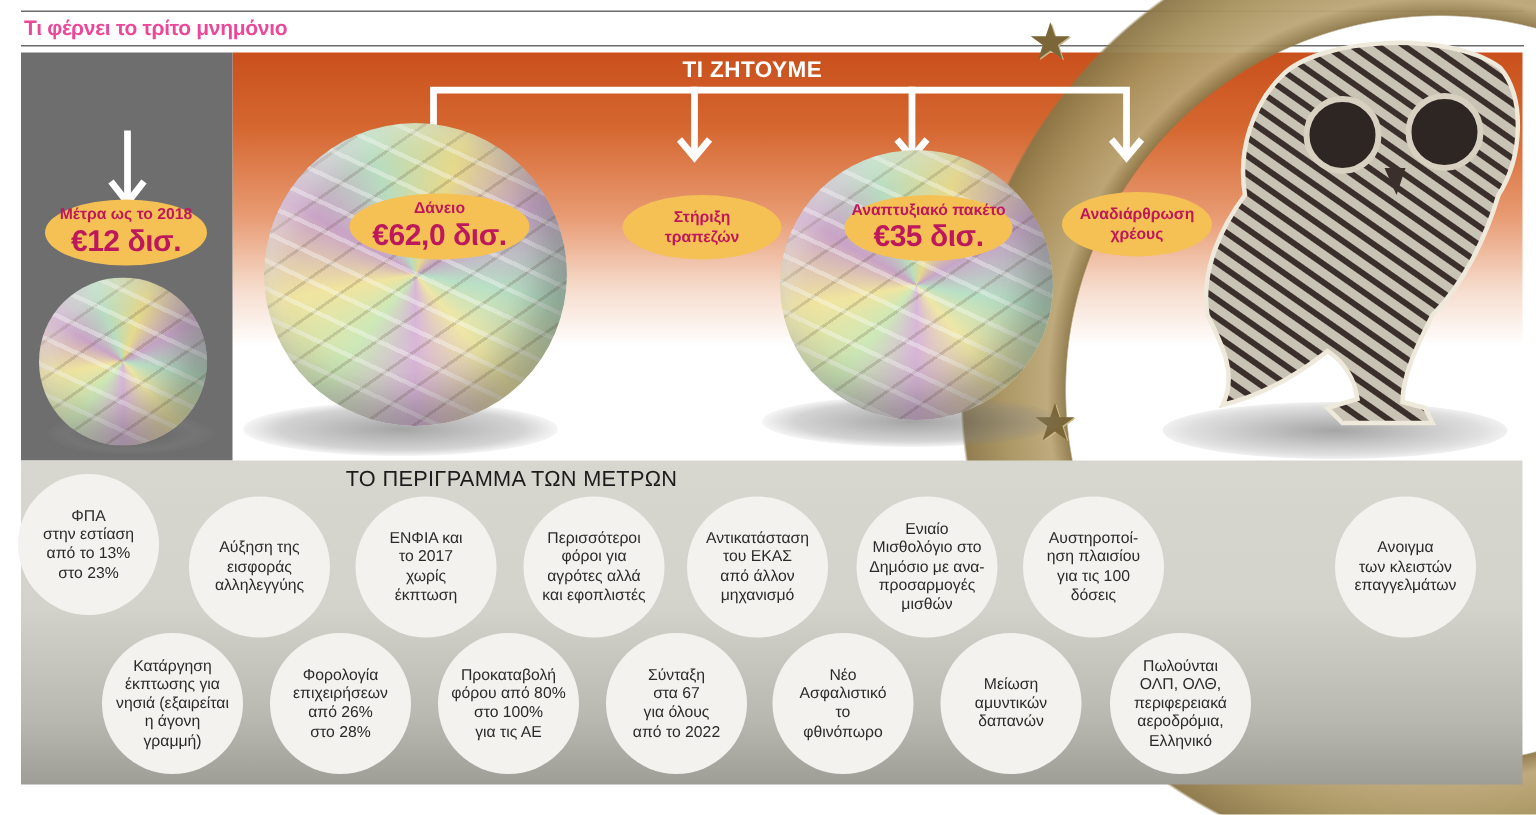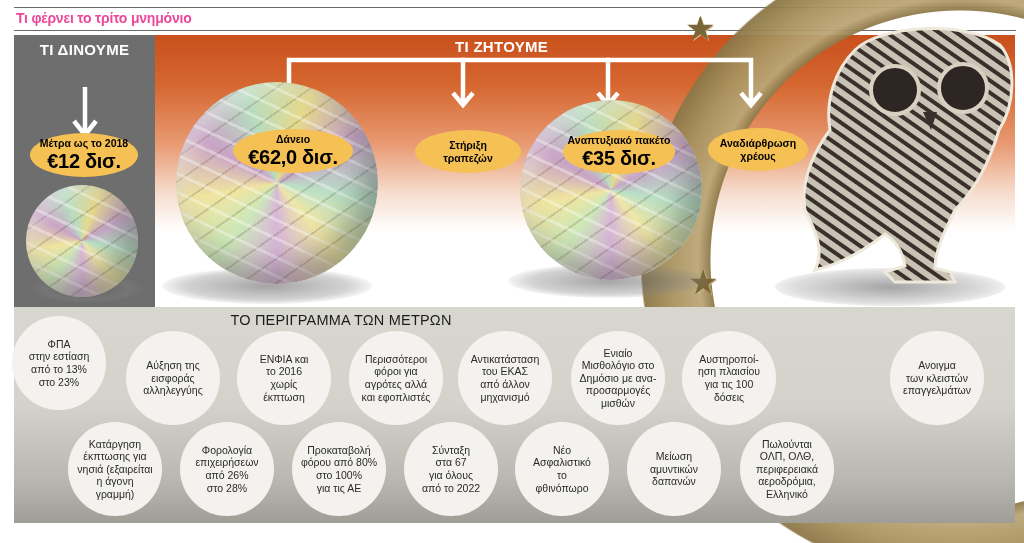--- a/index.html
+++ b/index.html
@@ -12,21 +12,21 @@
     .give-panel { position: absolute; left: 14px; top: 35px; width: 141px; height: 272px; background: #6e6e6e; }
     .give-title { position: absolute; left: 0; right: 0; top: 6px; text-align: center; color: #fff; font-weight: bold; font-size: 15px; letter-spacing: 0.3px; }
     .give-arrow { position: absolute; left: 56px; top: 30px; width: 30px; height: 80px; }
 
     .ask-band { position: absolute; left: 155px; top: 35px; width: 860px; height: 272px;
       background: linear-gradient(to bottom, #c9501c 0%, #d5662f 18%, #e89a72 40%, #f6dccd 58%, #ffffff 72%, #ffffff 100%); }
     .ask-title { position: absolute; left: 455px; top: 38px; color: #fff; font-weight: bold; font-size: 15px; letter-spacing: 0.3px; }
     .tree { position: absolute; left: 155px; top: 35px; width: 860px; height: 100px; pointer-events: none; }
 
     .ellipse { position: absolute; background: #f5c155; border-radius: 50%; display: flex; flex-direction: column;
-      align-items: center; justify-content: center; text-align: center; color: #000000; font-weight: bold; line-height: 1.15; }
+      align-items: center; justify-content: center; text-align: center; color: #be185d; font-weight: bold; line-height: 1.15; }
     .ellipse .small { font-size: 10.5px; }
     .ellipse .big { font-size: 20px; letter-spacing: -0.3px; }
 
     .ball { position: absolute; border-radius: 50%; overflow: hidden;
       background:
         repeating-linear-gradient(25deg, rgba(255,255,255,0.0) 0 14px, rgba(255,255,255,0.35) 14px 17px),
         repeating-linear-gradient(-35deg, rgba(0,0,0,0.0) 0 18px, rgba(80,60,40,0.18) 18px 20px),
         conic-gradient(from 20deg, #e6d98c, #c7a6c8, #b9e0c6, #efe7a6, #d8b6d9, #cde8b8, #f0e4a0, #c9a3c6, #b8dcc0, #e6d98c);
       box-shadow: inset -14px -16px 28px rgba(40,40,40,0.35), inset 8px 8px 16px rgba(255,255,255,0.35); }
     .ball-shadow { position: absolute; border-radius: 50%; background: radial-gradient(ellipse at center, rgba(90,90,90,0.55) 0%, rgba(130,130,130,0.35) 55%, rgba(160,160,160,0) 75%); }
@@ -73,21 +73,20 @@
   </g>
   <g fill="none" stroke="#ffffff" stroke-width="4.5" stroke-linejoin="miter">
     <polyline points="124,58 134,70 144,58"></polyline>
     <polyline points="298,58 308,70 318,58"></polyline>
     <polyline points="443,58 453,70 463,58"></polyline>
     <polyline points="586,58 596,70 606,58"></polyline>
   </g>
 </svg>
 
 <div class="give-panel">
-  <div class="give-title">ΤΙ ΔΙΝΟΥΜΕ</div>
   <svg class="give-arrow" viewBox="0 0 30 80">
     <line x1="15" y1="22" x2="15" y2="68" stroke="#fff" stroke-width="4.5"></line>
     <polyline points="4,56 15,70 26,56" fill="none" stroke="#fff" stroke-width="4.5"></polyline>
   </svg>
   <div class="ball-shadow" style="left:18px; top:240px; width:110px; height:28px;"></div>
   <div class="ball" style="left:12px; top:150px; width:112px; height:112px;"></div>
   <div class="ellipse" style="left:16px; top:98px; width:108px; height:44px;">
     <span class="small">Μέτρα ως το 2018</span>
     <span class="big">€12 δισ.</span>
   </div>
@@ -134,21 +133,21 @@
 </div>
 
 <div class="bubble" style="left:12px;  top:316px;">ΦΠΑ
 στην εστίαση
 από το 13%
 στο 23%</div>
 <div class="bubble" style="left:126px; top:331px;">Αύξηση της
 εισφοράς
 αλληλεγγύης</div>
 <div class="bubble" style="left:237px; top:331px;">ΕΝΦΙΑ και
-το 2016
+το 2017
 χωρίς
 έκπτωση</div>
 <div class="bubble" style="left:349px; top:331px;">Περισσότεροι
 φόροι για
 αγρότες αλλά
 και εφοπλιστές</div>
 <div class="bubble" style="left:458px; top:331px;">Αντικατάσταση
 του ΕΚΑΣ
 από άλλον
 μηχανισμό</div>

